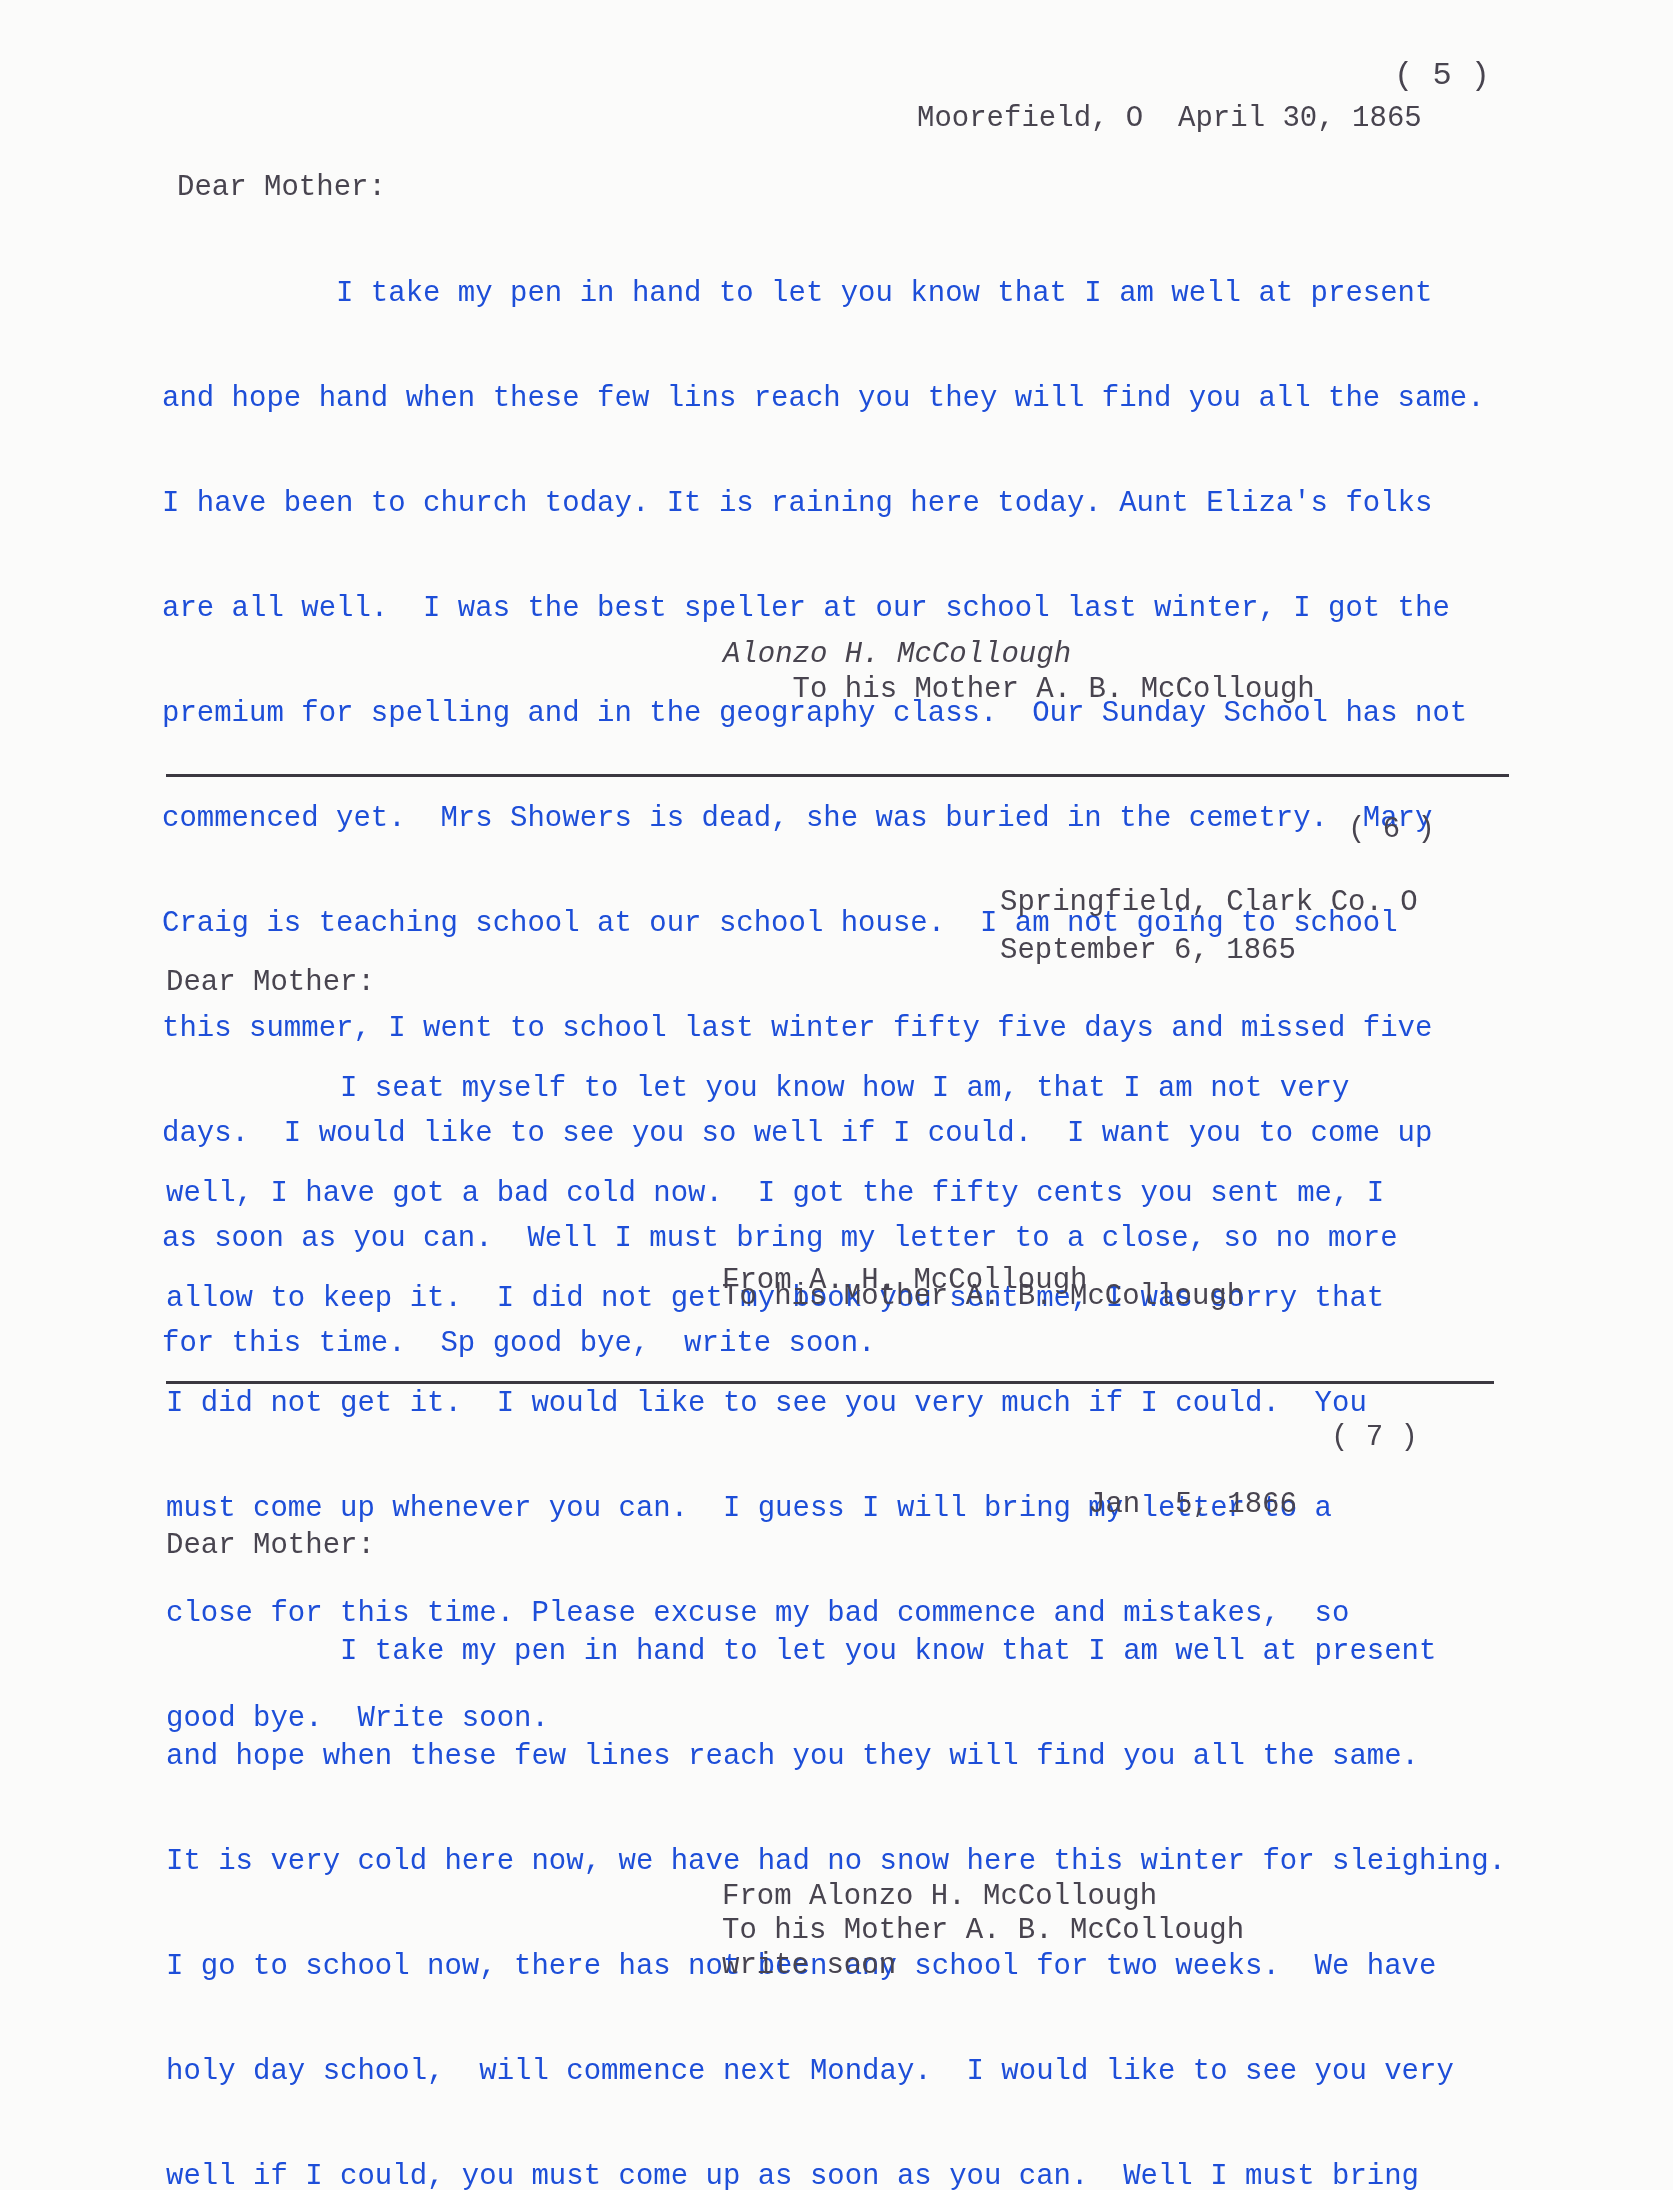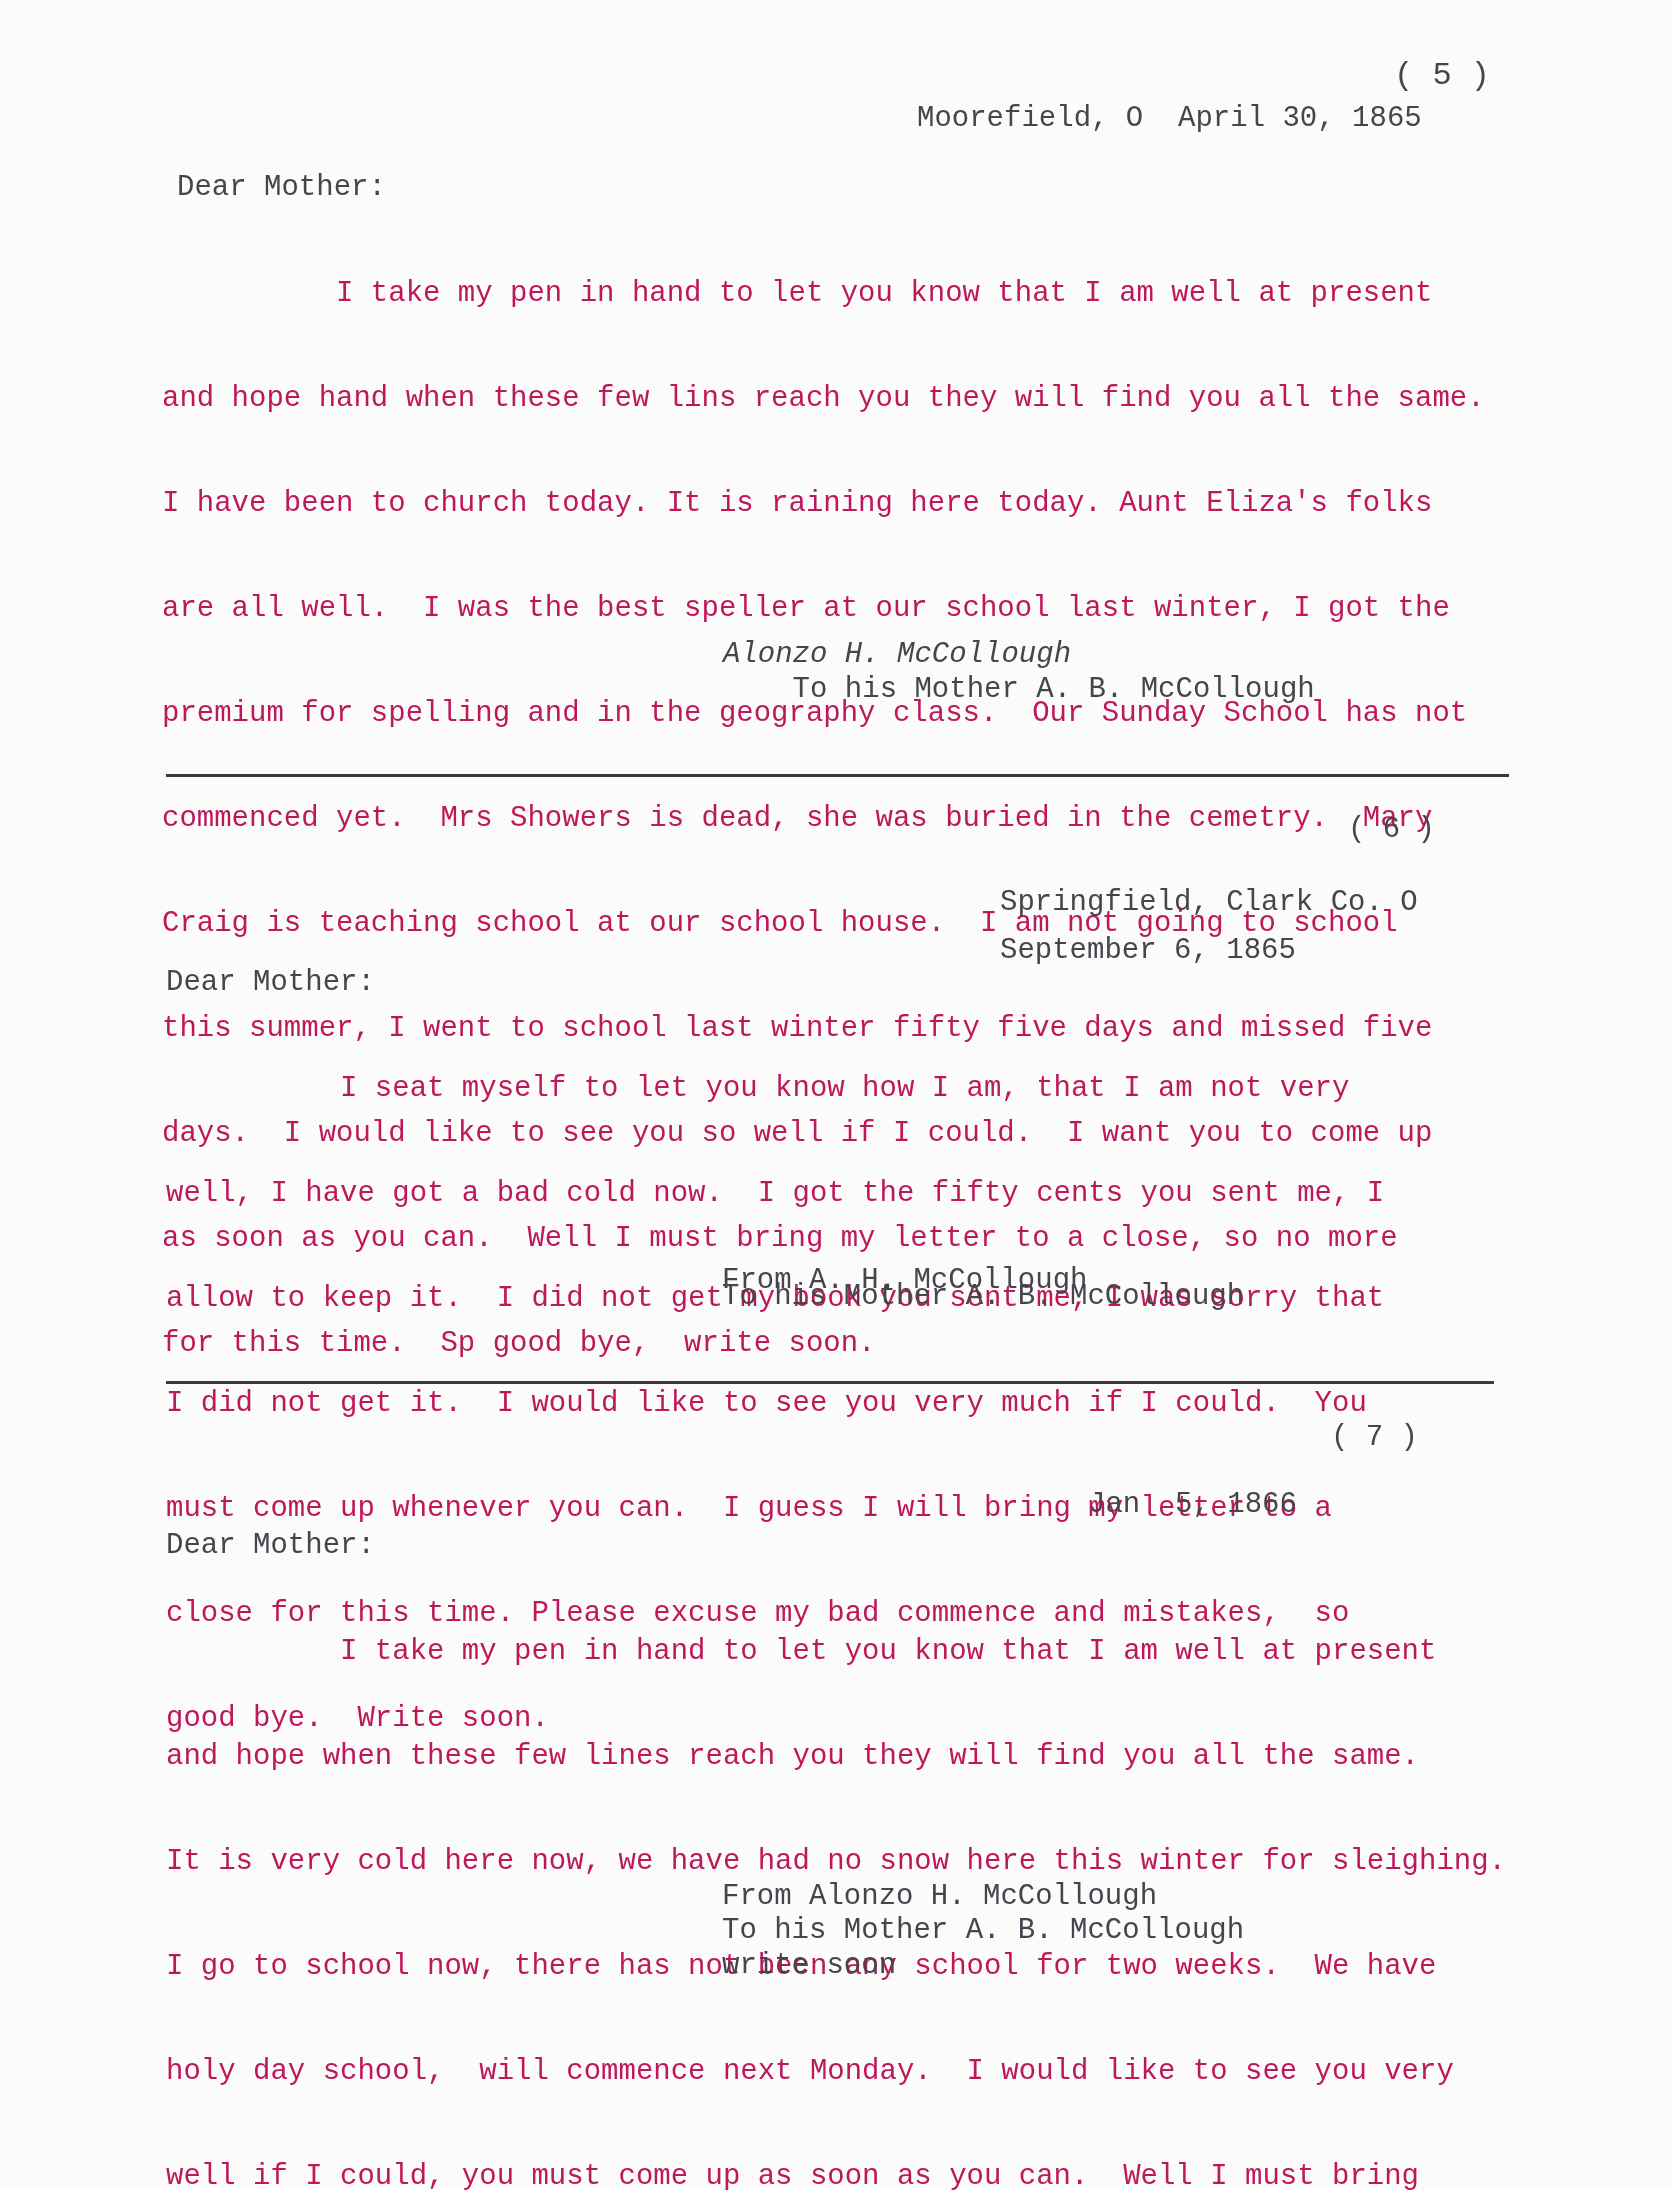--- a/index.html
+++ b/index.html
@@ -13,21 +13,21 @@
   }
   .page { position: absolute; left: 0; top: 0; width: 1673px; height: 2190px; }
   .t {
     position: absolute;
     font-size: 29px;
     line-height: 35px;
     white-space: pre;
     letter-spacing: 0px;
     color: #48444f;
   }
-  .body-block { position: absolute; left: 162px; font-size: 29px; line-height: 35px; white-space: pre; color: #be185d; }
+  .body-block { position: absolute; left: 162px; font-size: 29px; line-height: 35px; white-space: pre; color: #1d4ed8; }
   .body-block div { height: 35px; }
   .rule { position: absolute; height: 2.8px; background: #3b3840; }
 </style>
 </head>
 <body>
 
 <div class="page">
 
   <div>
     <div class="t" style="left:1394px; top:58px; font-size:32px;">( 5 )</div>

